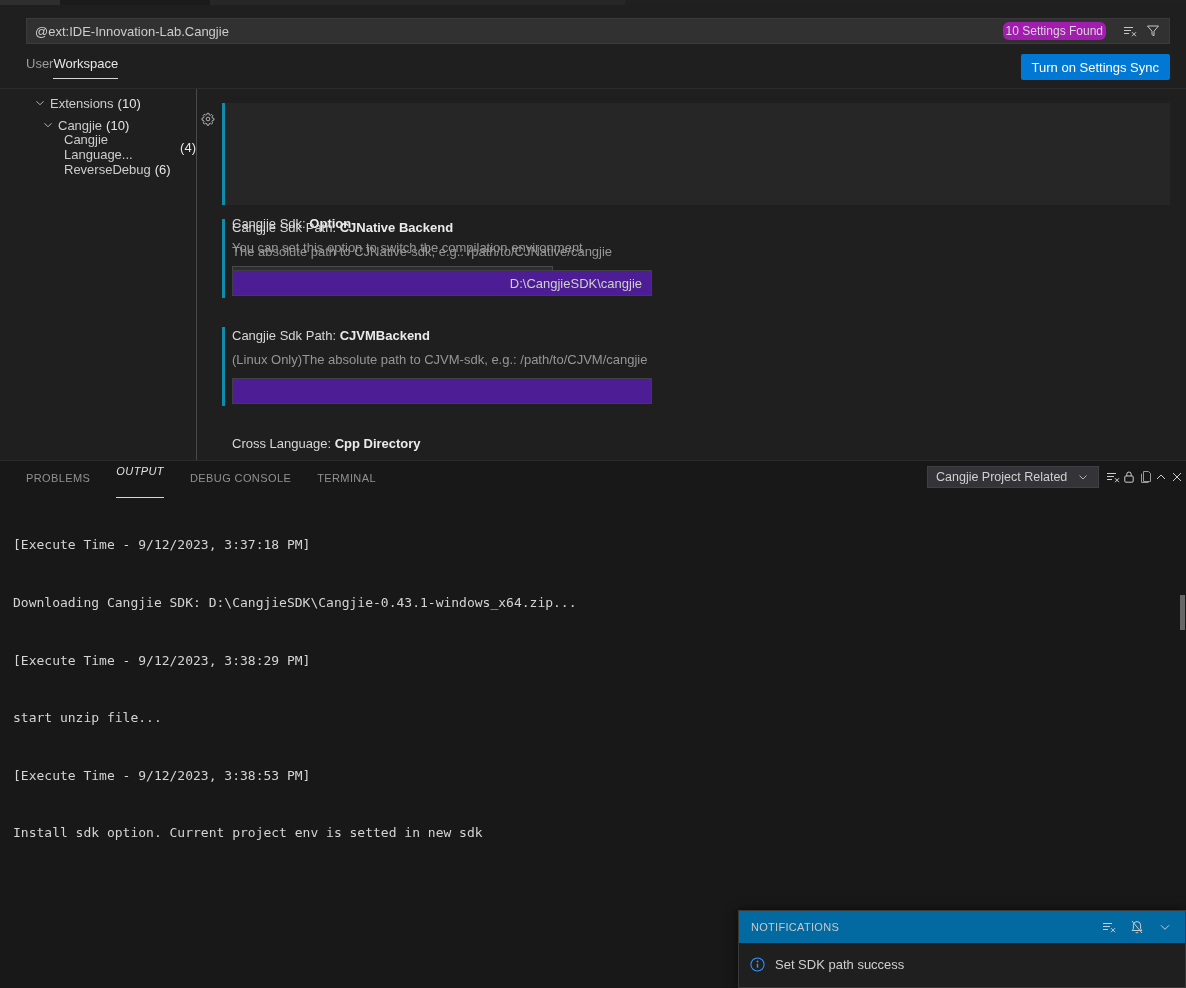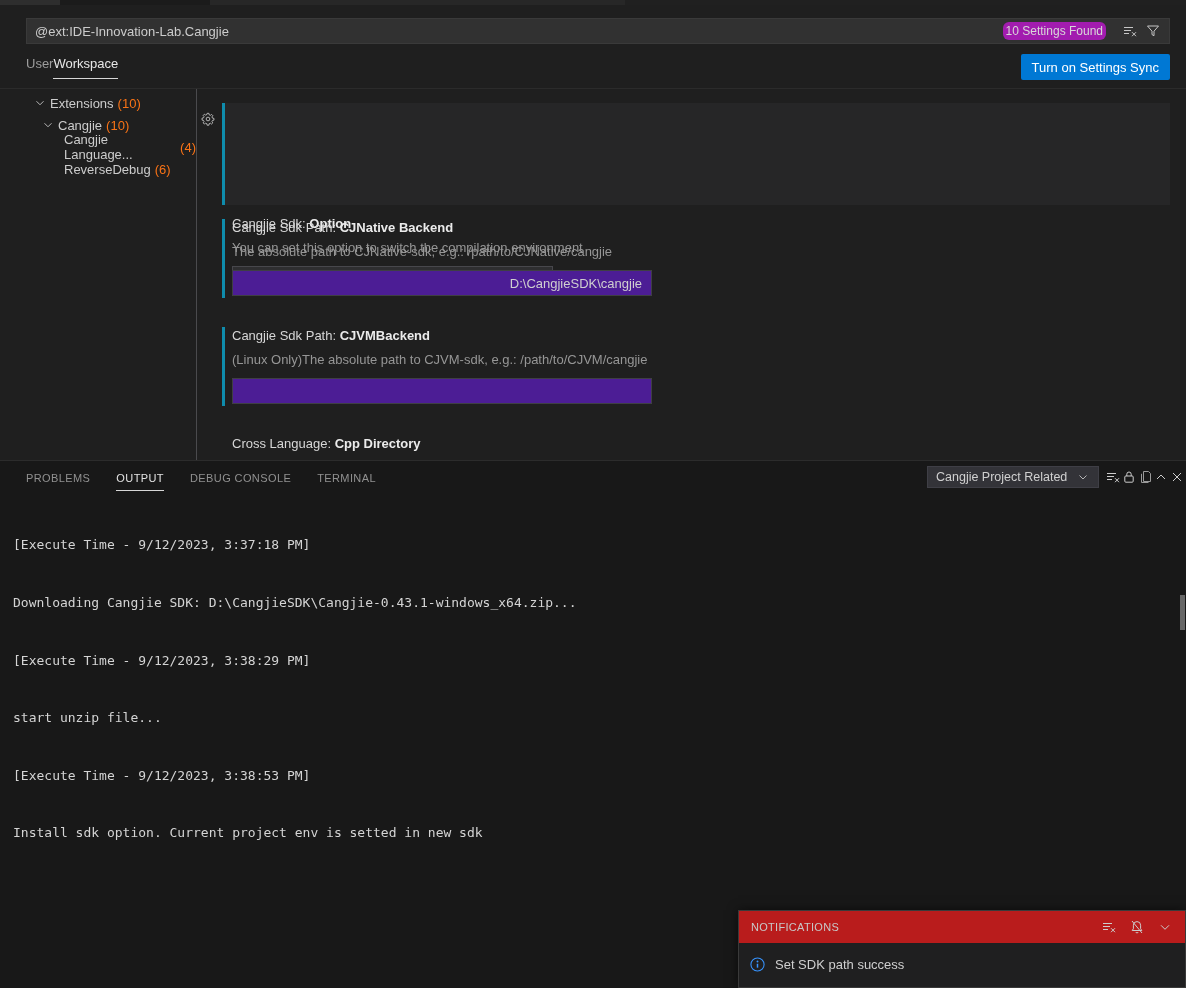--- a/index.html
+++ b/index.html
@@ -28,21 +28,21 @@
   .scope-tab { font-size:13px; color:#9d9d9d; padding-bottom:7px; cursor:pointer; }
   .scope-tab.active { color:#e7e7e7; border-bottom:1px solid #d7d7d7; }
   .sync-btn { position:absolute; right:16px; top:54px; height:26px; background:#0078d4; color:#ffffff;
     font-size:13px; border:none; border-radius:2px; padding:0 11px; cursor:pointer; font-family:"Liberation Sans", sans-serif; }
   .header-divider { position:absolute; left:0; top:88px; width:1186px; height:1px; background:#2b2b2b; }
 
   
   .toc { position:absolute; left:0; top:92px; width:196px; }
   .toc-row { position:relative; height:22px; display:flex; align-items:center; font-size:13px; color:#cccccc; cursor:pointer; }
   .toc-row .twisty { position:absolute; top:4px; }
-  .toc-count { color:#f97316; margin-left:4px; }
+  .toc-count { color:#e5e5e5; margin-left:4px; }
   .sash { position:absolute; left:196px; top:89px; width:1px; height:371px; background:#4a4a4d; }
 
   
   .setting-row { position:absolute; left:222px; width:948px; }
   .row-highlight { background:#262627; }
   .mod-bar { position:absolute; left:0; top:0; width:3px; height:100%; background:#0f8cac; }
   .setting-title { position:absolute; left:10px; font-size:13px; color:#d7d7d7; white-space:pre; }
   .setting-title b { color:#ebebeb; font-weight:700; }
   .setting-desc { position:absolute; left:10px; font-size:13px; color:#969696; white-space:pre; }
   .gear-btn { position:absolute; left:201px; top:112px; cursor:pointer; }
@@ -51,36 +51,36 @@
     display:flex; align-items:center; padding:0 10px; color:#d4d4d4; font-size:13px; cursor:pointer; }
   .select-box .chev { margin-left:auto; }
   .text-input { position:absolute; left:10px; width:420px; height:26px; background:#4c1d95; border:1px solid #3f3f44;
     color:#cfcfcf; font-size:13px; padding:0 9px; outline:none; font-family:"Liberation Sans", sans-serif;text-align:right; }
 
   
   .panel { position:absolute; left:0; top:460px; width:1186px; height:528px; background:#181818; border-top:1px solid #2c2c2c; }
   .panel-header { position:absolute; left:12px; top:0; width:100%; height:32px; display:flex; align-items:center; }
   .panel-tabs { display:flex; gap:26px; margin-left:14px; height:100%; align-items:center; }
   .panel-tab { font-size:11px; letter-spacing:0.4px; color:#919191; padding:9px 0 7px 0; cursor:pointer; }
-  .panel-tab.active { color:#e2e2e2; border-bottom:1px solid #d7d7d7; padding-bottom:6px; }
+  .panel-tab.active { color:#e2e2e2; border-bottom:1px solid #d7d7d7; padding-bottom:20px;font-style:italic; }
   .panel-actions { margin-left:auto; margin-right:13px; display:flex; align-items:center; }
   .channel-select { width:172px; height:22px; background:#333338; border:1px solid #3f3f46; display:flex; align-items:center;
     padding:0 8px; color:#d0d0d0; font-size:12.5px; cursor:pointer; margin-right:6px; }
   .channel-select .chev { margin-left:auto; }
   .panel-actions .ic { cursor:pointer; }
 
   .output-area { position:absolute; left:13px; top:36px; font-family:"DejaVu Sans Mono", monospace;
     font-size:13px; line-height:19.2px; color:#d4d4d4; white-space:pre; }
 
   .panel-scrollbar { position:absolute; right:1px; top:134px; width:5px; height:35px; background:#676767; }
 
   
   .toast { position:absolute; left:738px; top:910px; width:448px; height:78px; background:#1f1f20;
     border:1px solid #3a3a3a; box-shadow:0 0 10px rgba(0,0,0,0.55); }
-  .toast-header { height:32px; background:#b91c1c; display:flex; align-items:center; padding:0 12px;justify-content:center; }
+  .toast-header { height:32px; background:#0369a1; display:flex; align-items:center; padding:0 12px;justify-content:center; }
   .toast-title { font-size:11px; letter-spacing:0.3px; color:#c8c8c8; }
   .toast-header .acts { margin-left:auto; display:flex; align-items:center; gap:12px; }
   .toast-header .ic { cursor:pointer; }
   .toast-body { display:flex; align-items:center; gap:9px; padding:13px 10px; }
   .toast-msg { font-size:13px; color:#cfcfcf; }
 
   svg { display:block; }
 </style>
 </head>
 <body>

